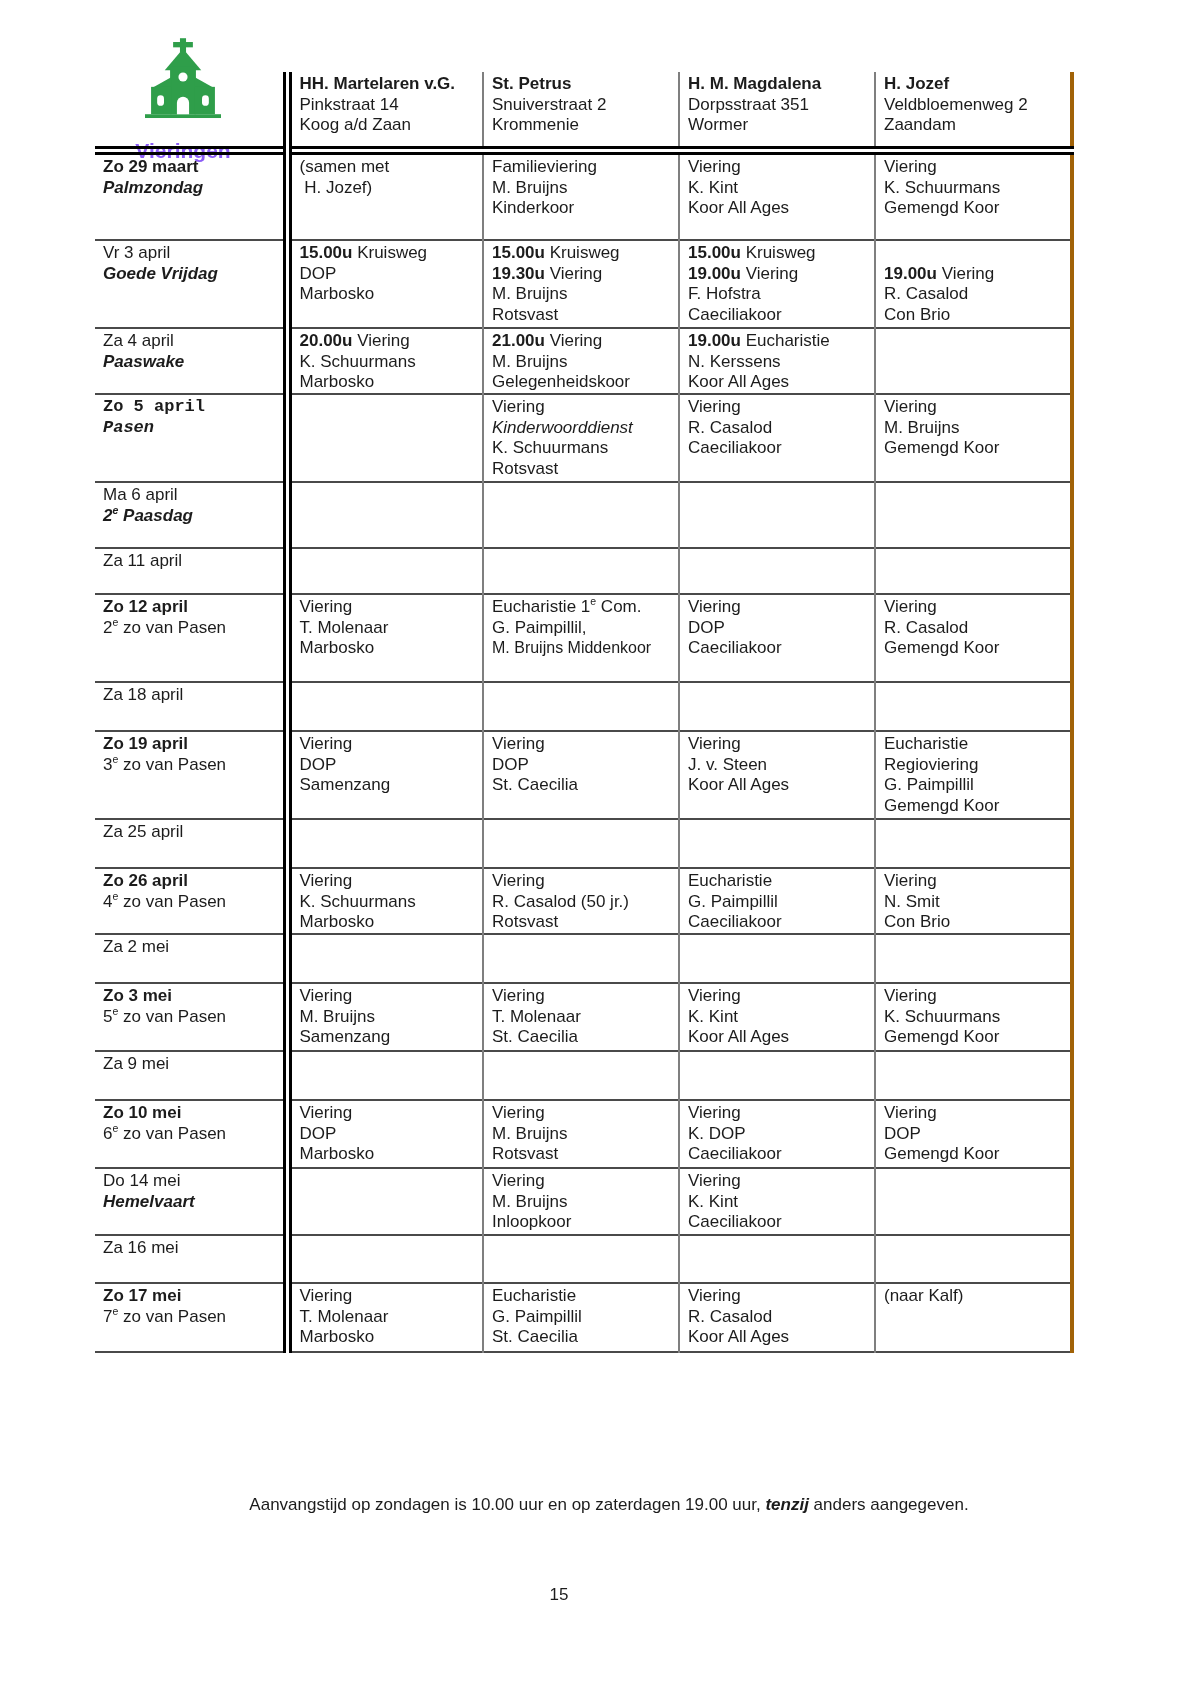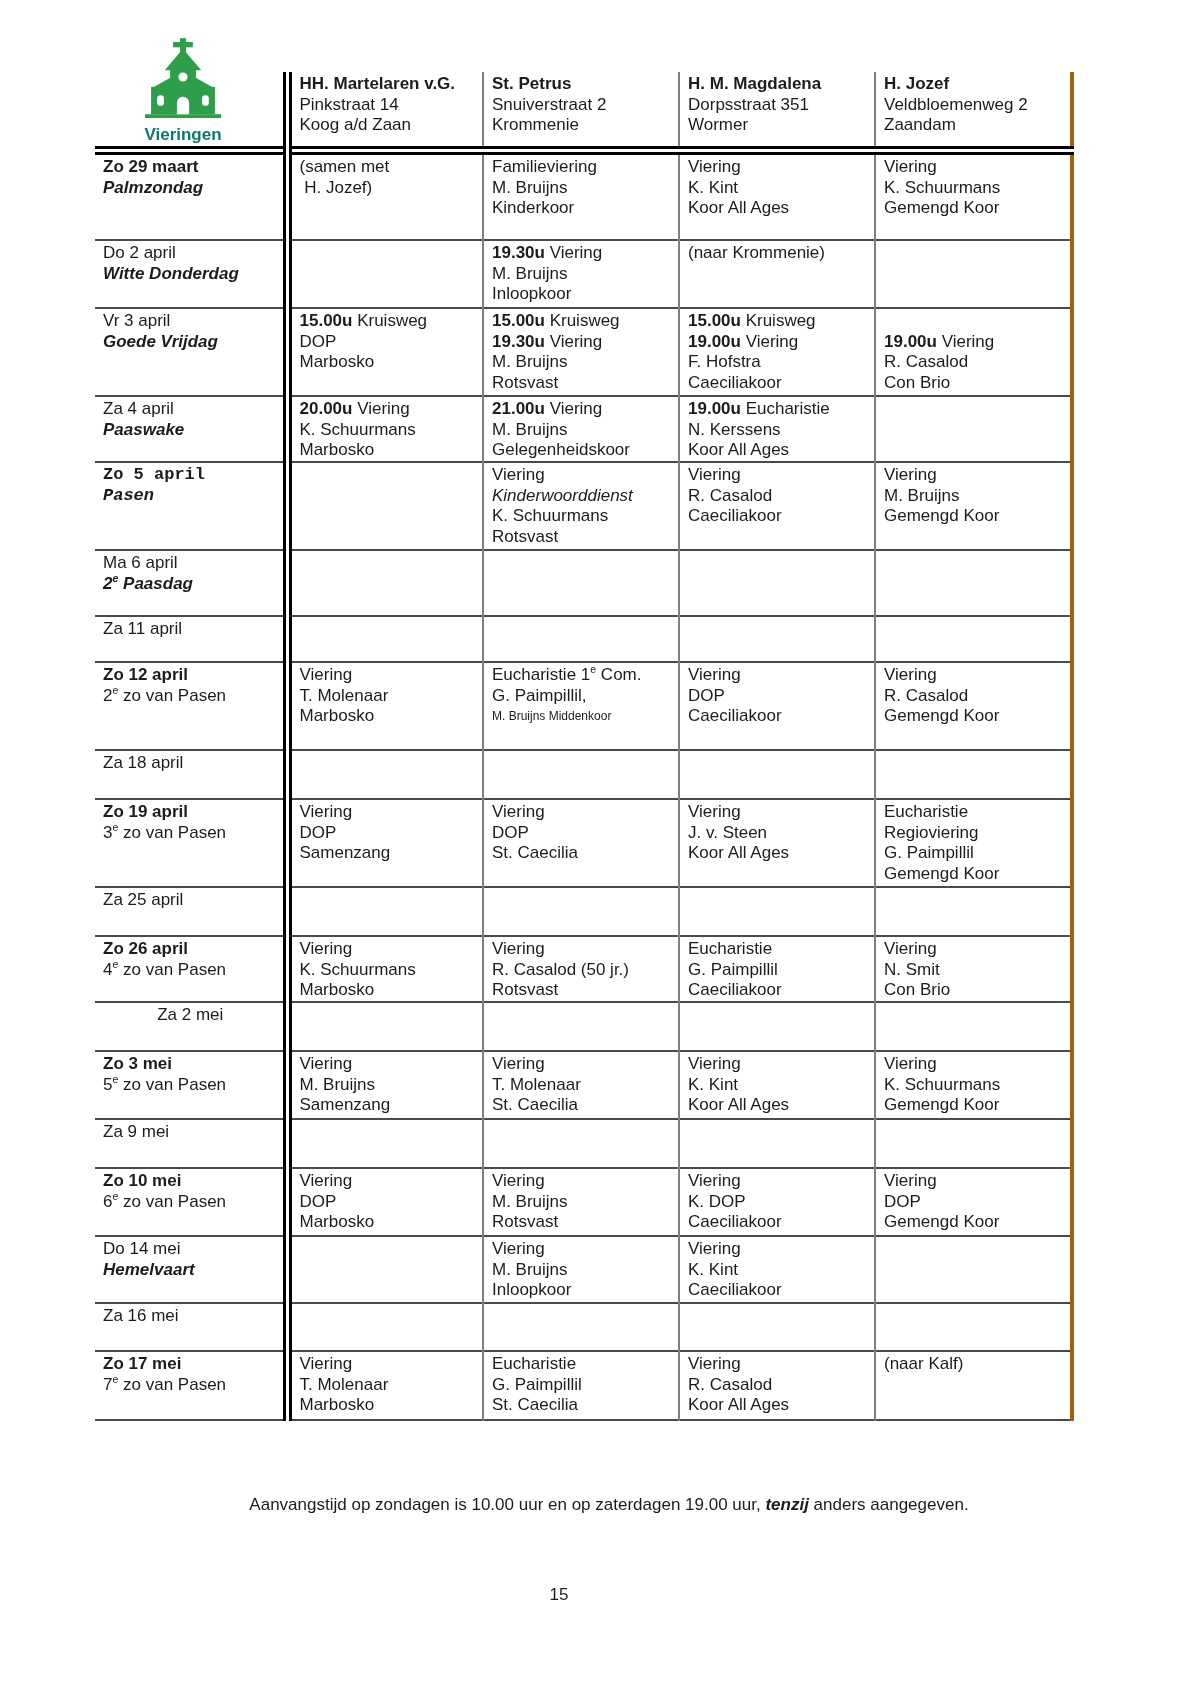--- a/index.html
+++ b/index.html
@@ -5,38 +5,38 @@
   html,body{margin:0;padding:0;background:#fff;}
   body{
     width:1190px;height:1683px;overflow:hidden;position:relative;
     font-family:"Liberation Sans",sans-serif;color:#1c1c1c;
     font-size:17px;line-height:20.5px;
   }
   .page{position:absolute;inset:0;}
   
   .logo{position:absolute;left:103px;top:38px;width:160px;text-align:center;}
   .logo svg{display:block;margin:0 auto;}
-  .logo-label{font-weight:bold;font-size:17px;line-height:24px;margin-top:4px;color:#0f766e;}
+  .logo-label{font-weight:bold;font-size:21px;line-height:24px;margin-top:20px;color:#8b5cf6;}
   
   table.sched{
     position:absolute;left:95px;top:72px;width:977px;
     border-collapse:collapse;table-layout:fixed;
     border-right:4px solid #a16207;
   }
   th,td{vertical-align:top;text-align:left;font-weight:normal;padding:2px 5px 0 8px;}
   thead th{height:72px;}
   thead tr{border-bottom:9px double #000;}
   tbody tr{border-bottom:2px solid #4a4a4a;}
   .cm{border-left:9px double #000;}
   .cg{border-left:2px solid #7f7f7f;}
   .church-name{font-weight:bold;}
   .line{white-space:pre-wrap;}
   .line .b{font-weight:bold;}
   .line.i{font-style:italic;}
-  .line.s{font-size:12px;}
+  .line.s{font-size:16px;}
   .date.b{font-weight:bold;}
   .feast.bi{font-weight:bold;font-style:italic;}
   sup{font-size:0.62em;line-height:0;}
   
   .note{position:absolute;left:0;right:0;top:1495px;text-align:center;padding-left:28px;font-size:17px;}
   .note span{white-space:pre-wrap;}
   .note .em{font-weight:bold;font-style:italic;}
   .pagenum{position:absolute;left:0;right:0;top:1585px;text-align:center;padding-right:72px;font-size:17px;}
 </style>
 </head>
@@ -122,36 +122,20 @@
             <div class="line">K. Kint</div>
             <div class="line">Koor All Ages</div>
           </td>
           <td class="cg">
             <div class="line">Viering</div>
             <div class="line">K. Schuurmans</div>
             <div class="line">Gemengd Koor</div>
           </td>
         </tr>
         <tr>
-          <td style="height: 64px;">
-            <div class="line date">Do 2 april</div>
-            <div class="line feast bi">Witte Donderdag</div>
-          </td>
-          <td class="cm"></td>
-          <td class="cg">
-            <div class="line"><span class="b">19.30u </span>Viering</div>
-            <div class="line">M. Bruijns</div>
-            <div class="line">Inloopkoor</div>
-          </td>
-          <td class="cg">
-            <div class="line">(naar Krommenie)</div>
-          </td>
-          <td class="cg"></td>
-        </tr>
-        <tr>
           <td style="height: 84px;">
             <div class="line date">Vr 3 april</div>
             <div class="line feast bi">Goede Vrijdag</div>
           </td>
           <td class="cm">
             <div class="line"><span class="b">15.00u </span>Kruisweg</div>
             <div class="line">DOP</div>
             <div class="line">Marbosko</div>
           </td>
           <td class="cg">
@@ -328,21 +312,21 @@
             <div class="line">G. Paimpillil</div>
             <div class="line">Caeciliakoor</div>
           </td>
           <td class="cg">
             <div class="line">Viering</div>
             <div class="line">N. Smit</div>
             <div class="line">Con Brio</div>
           </td>
         </tr>
         <tr>
-          <td style="height: 45px; text-align: center;">
+          <td style="height: 45px;">
             <div class="line date">Za 2 mei</div>
           </td>
           <td class="cm"></td>
           <td class="cg"></td>
           <td class="cg"></td>
           <td class="cg"></td>
         </tr>
         <tr>
           <td style="height: 64px;">
             <div class="line date b">Zo 3 mei</div>

